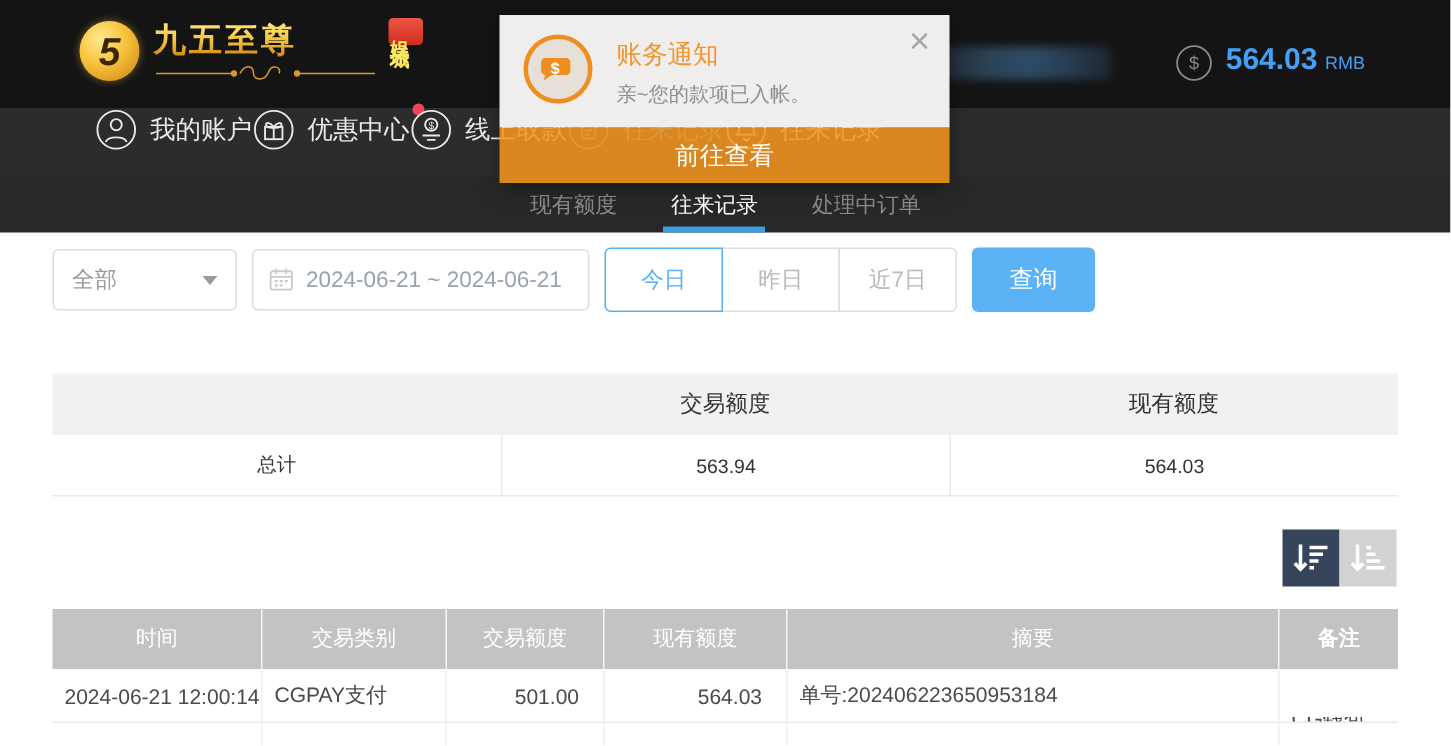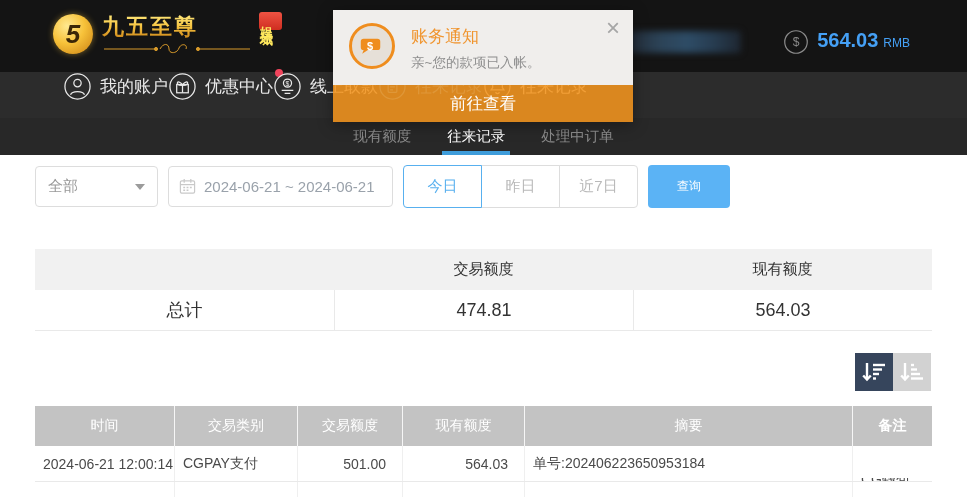--- a/index.html
+++ b/index.html
@@ -62,32 +62,32 @@
     display:flex; align-items:center; padding:0 10px; color:#9aa2ab; font-size:15px;
     background:#fff; margin-right:10px; gap:8px; }
   .quick-group { display:flex; }
   .qbtn { width:79px; height:43px; background:#fff; border:1px solid #ddd;
     color:#b9b9b9; font-size:15px; cursor:pointer; }
   .qbtn + .qbtn { margin-left:-1px; }
   .qbtn.first { border-color:#58b0ef; color:#58b0ef; border-radius:4px 0 0 4px;
     position:relative; z-index:2; }
   .qbtn.last { border-radius:0 4px 4px 0; }
   .search-btn { margin-left:10px; width:82px; height:43px; border:none;
-    border-radius:4px; background:#5bb3f5; color:#fff; font-size:12px; cursor:pointer; }
+    border-radius:4px; background:#5bb3f5; color:#fff; font-size:16px; cursor:pointer; }
 
   
   .summary { margin:41px 35px 0; }
   .sum-head { display:grid; grid-template-columns:1fr 1fr 1fr; height:41px;
     background:#f1f1f1; }
   .sum-head > div { display:flex; align-items:center; justify-content:center;
     color:#333; font-size:15px; }
   .sum-row { display:grid; grid-template-columns:1fr 1fr 1fr; height:41px;
     border-bottom:1px solid #e9e9e9; background:#fff; }
   .sum-row > div { display:flex; align-items:center; justify-content:center;
-    color:#333; font-size:18px; }
+    color:#333; font-size:13px; }
   .sum-row > div + div { border-left:1px solid #e9e9e9; }
 
   
   .sortbar { display:flex; justify-content:flex-end; margin:22px 36px 0 0; }
   .sort-btn { width:38px; height:38px; display:flex; align-items:center;
     justify-content:center; cursor:pointer; }
   .sort-desc { background:#36455c; }
   .sort-asc  { background:#d2d2d2; }
 
   
@@ -254,21 +254,21 @@
   </div>
 
   <div class="summary">
     <div class="sum-head">
       <div></div>
       <div>交易额度</div>
       <div>现有额度</div>
     </div>
     <div class="sum-row">
       <div>总计</div>
-      <div>474.81</div>
+      <div>563.94</div>
       <div>564.03</div>
     </div>
   </div>
 
   <div class="sortbar">
     <div class="sort-btn sort-desc">
       <svg width="28" height="26" viewBox="0 0 28 26">
         <g stroke="#fff" stroke-width="2.4" fill="none">
           <line x1="7" y1="4" x2="7" y2="20"></line>
           <path d="M3.2 16.5 L7 20.5 L10.8 16.5"></path>

